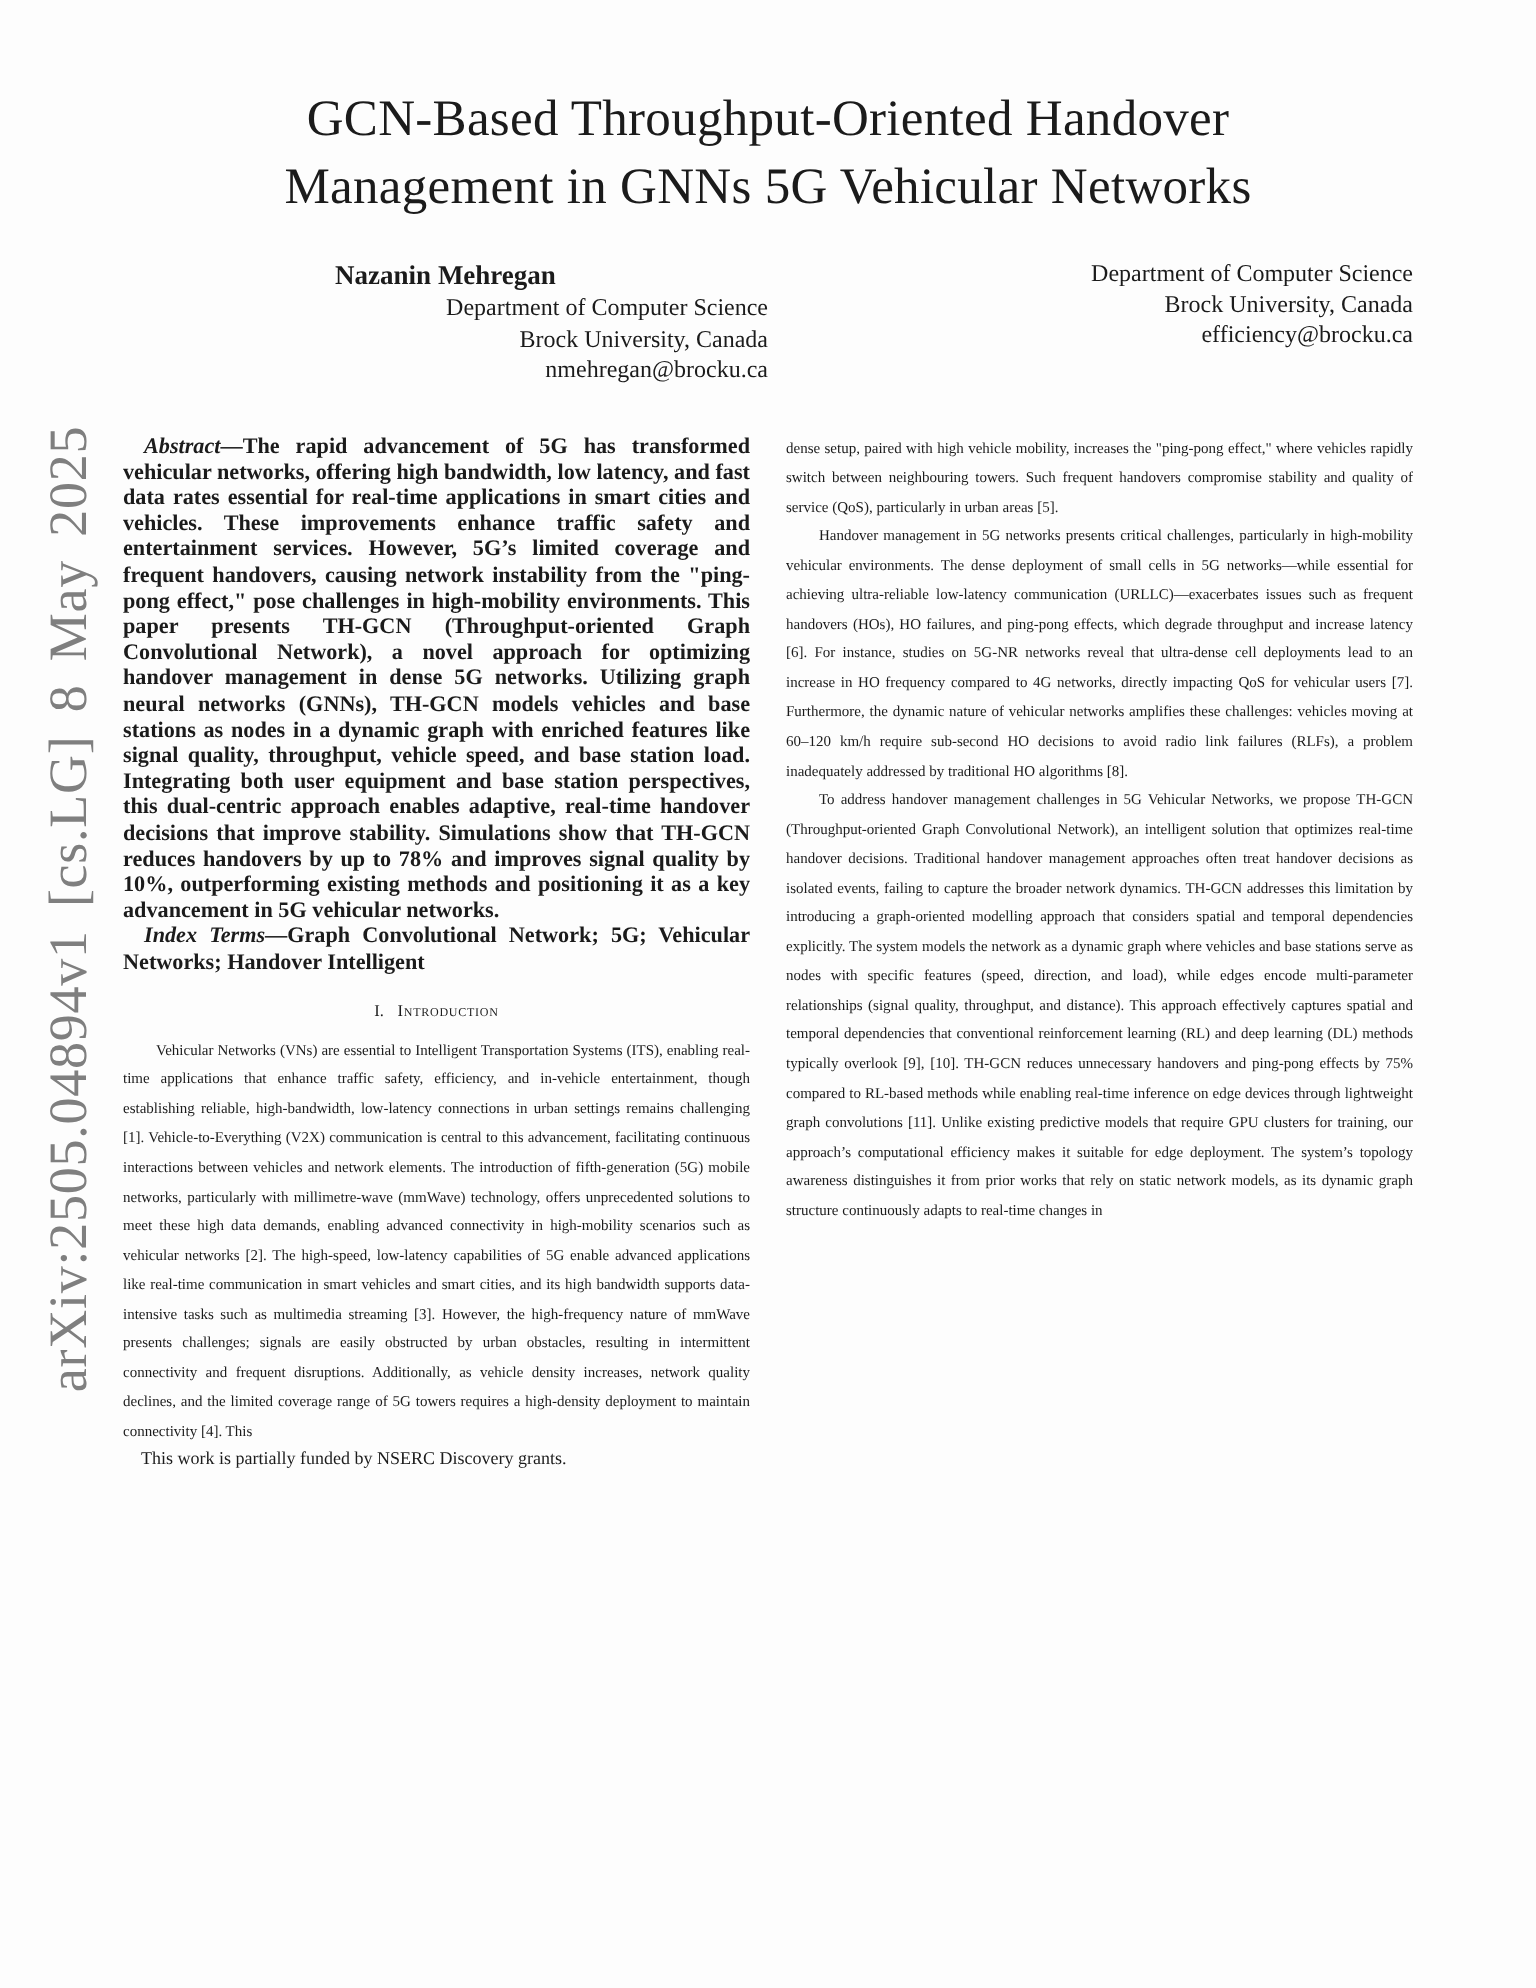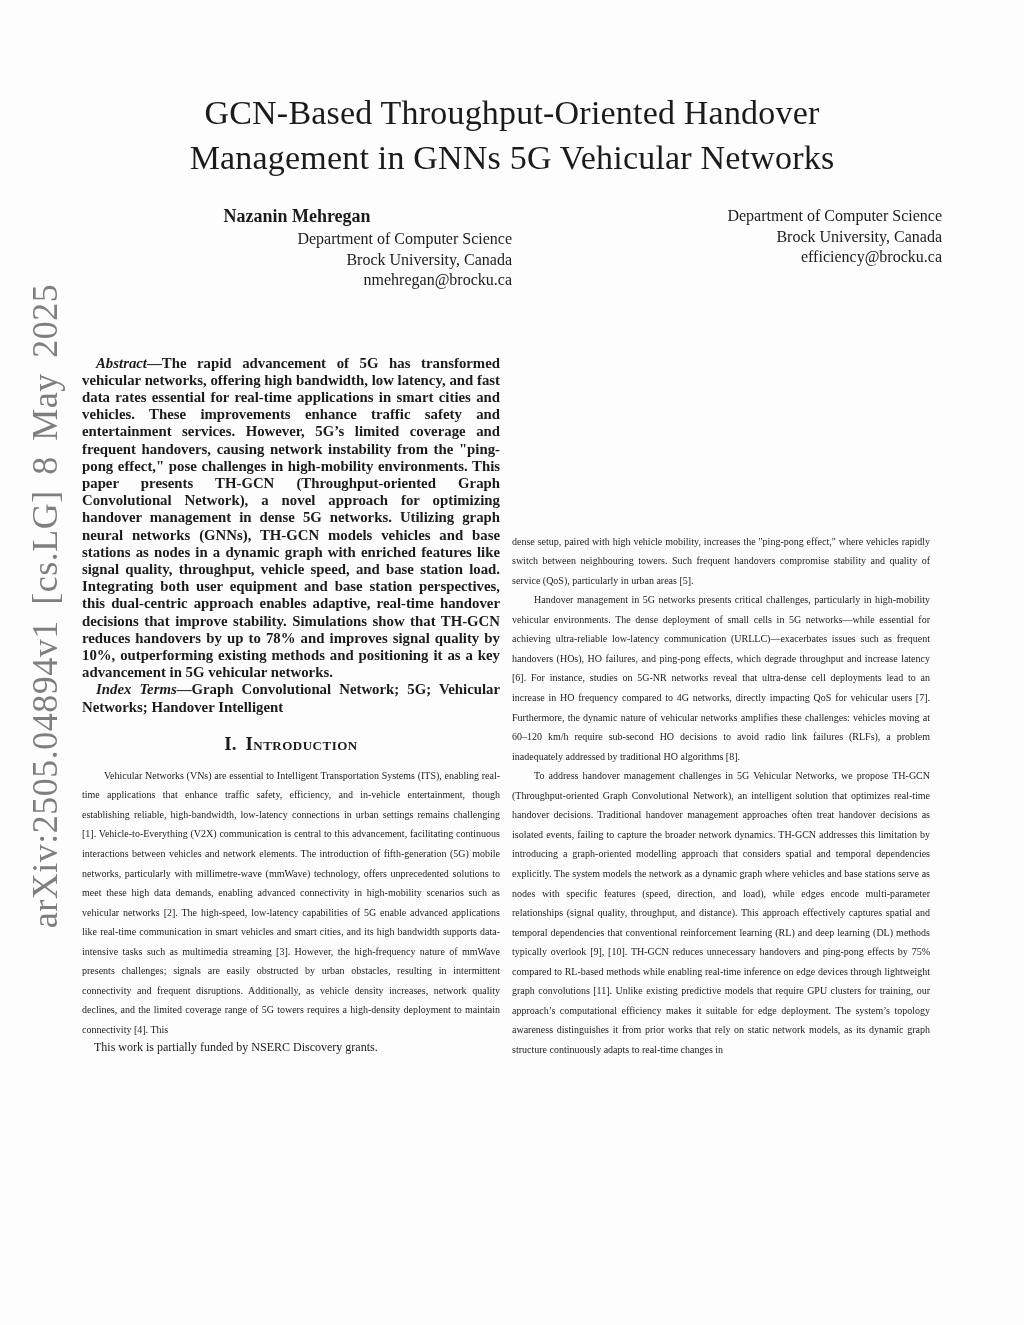--- a/index.html
+++ b/index.html
@@ -20,61 +20,60 @@
     transform: translate(-50%, -50%) rotate(-90deg);
     transform-origin: center center;
     white-space: nowrap;
     font-size: 36px;
     color: #7f7f7f;
     word-spacing: 6px;
     letter-spacing: 0.5px;
   }
   .title {
     margin: 0;
-    padding-top: 90px;
+    padding-top: 57px;
     text-align: center;
     font-size: 34px;
     font-weight: normal;
     line-height: 45px;
     letter-spacing: 0.2px;
   }
   .authors {
     display: flex;
     width: 860px;
     margin: 26px auto 0 auto;
     text-align: center;
   }
   .author-block { flex: 1 1 50%; }
   .author-name { font-size: 18px; line-height: 21px; margin-bottom: 2px; font-weight: bold; }
   .author-line { font-size: 16px; line-height: 20.5px; text-align: right; }
   .columns {
     display: flex;
     width: 860px;
-    margin: 64px auto 0 auto;
-    gap: 12px;
-    align-items: flex-end;
+    margin: 32px auto 0 auto;
+    gap: 24px;
   }
   .col {
     width: 418px;
     display: flex;
     flex-direction: column;
   }
   .abstract-para, .index-para {
     margin: 0;
     font-weight: bold;
     font-size: 14.8px;
     line-height: 17.2px;
     text-align: justify;
     text-indent: 14px;
   }
   .lead-label { font-style: italic; }
   .section-heading {
     text-align: center;
-    font-size: 19px;
-    font-weight: bold;
+    font-size: 11px;
+    font-weight: normal;
     margin: 17px 0 11px 0;
   }
   .section-number { margin-right: 9px; }
   .section-title { font-variant: small-caps; letter-spacing: 0.5px; }
   .body-para {
     margin: 0;
     font-size: 10px;
     line-height: 19.55px;
     text-align: justify;
     text-indent: 22px;

